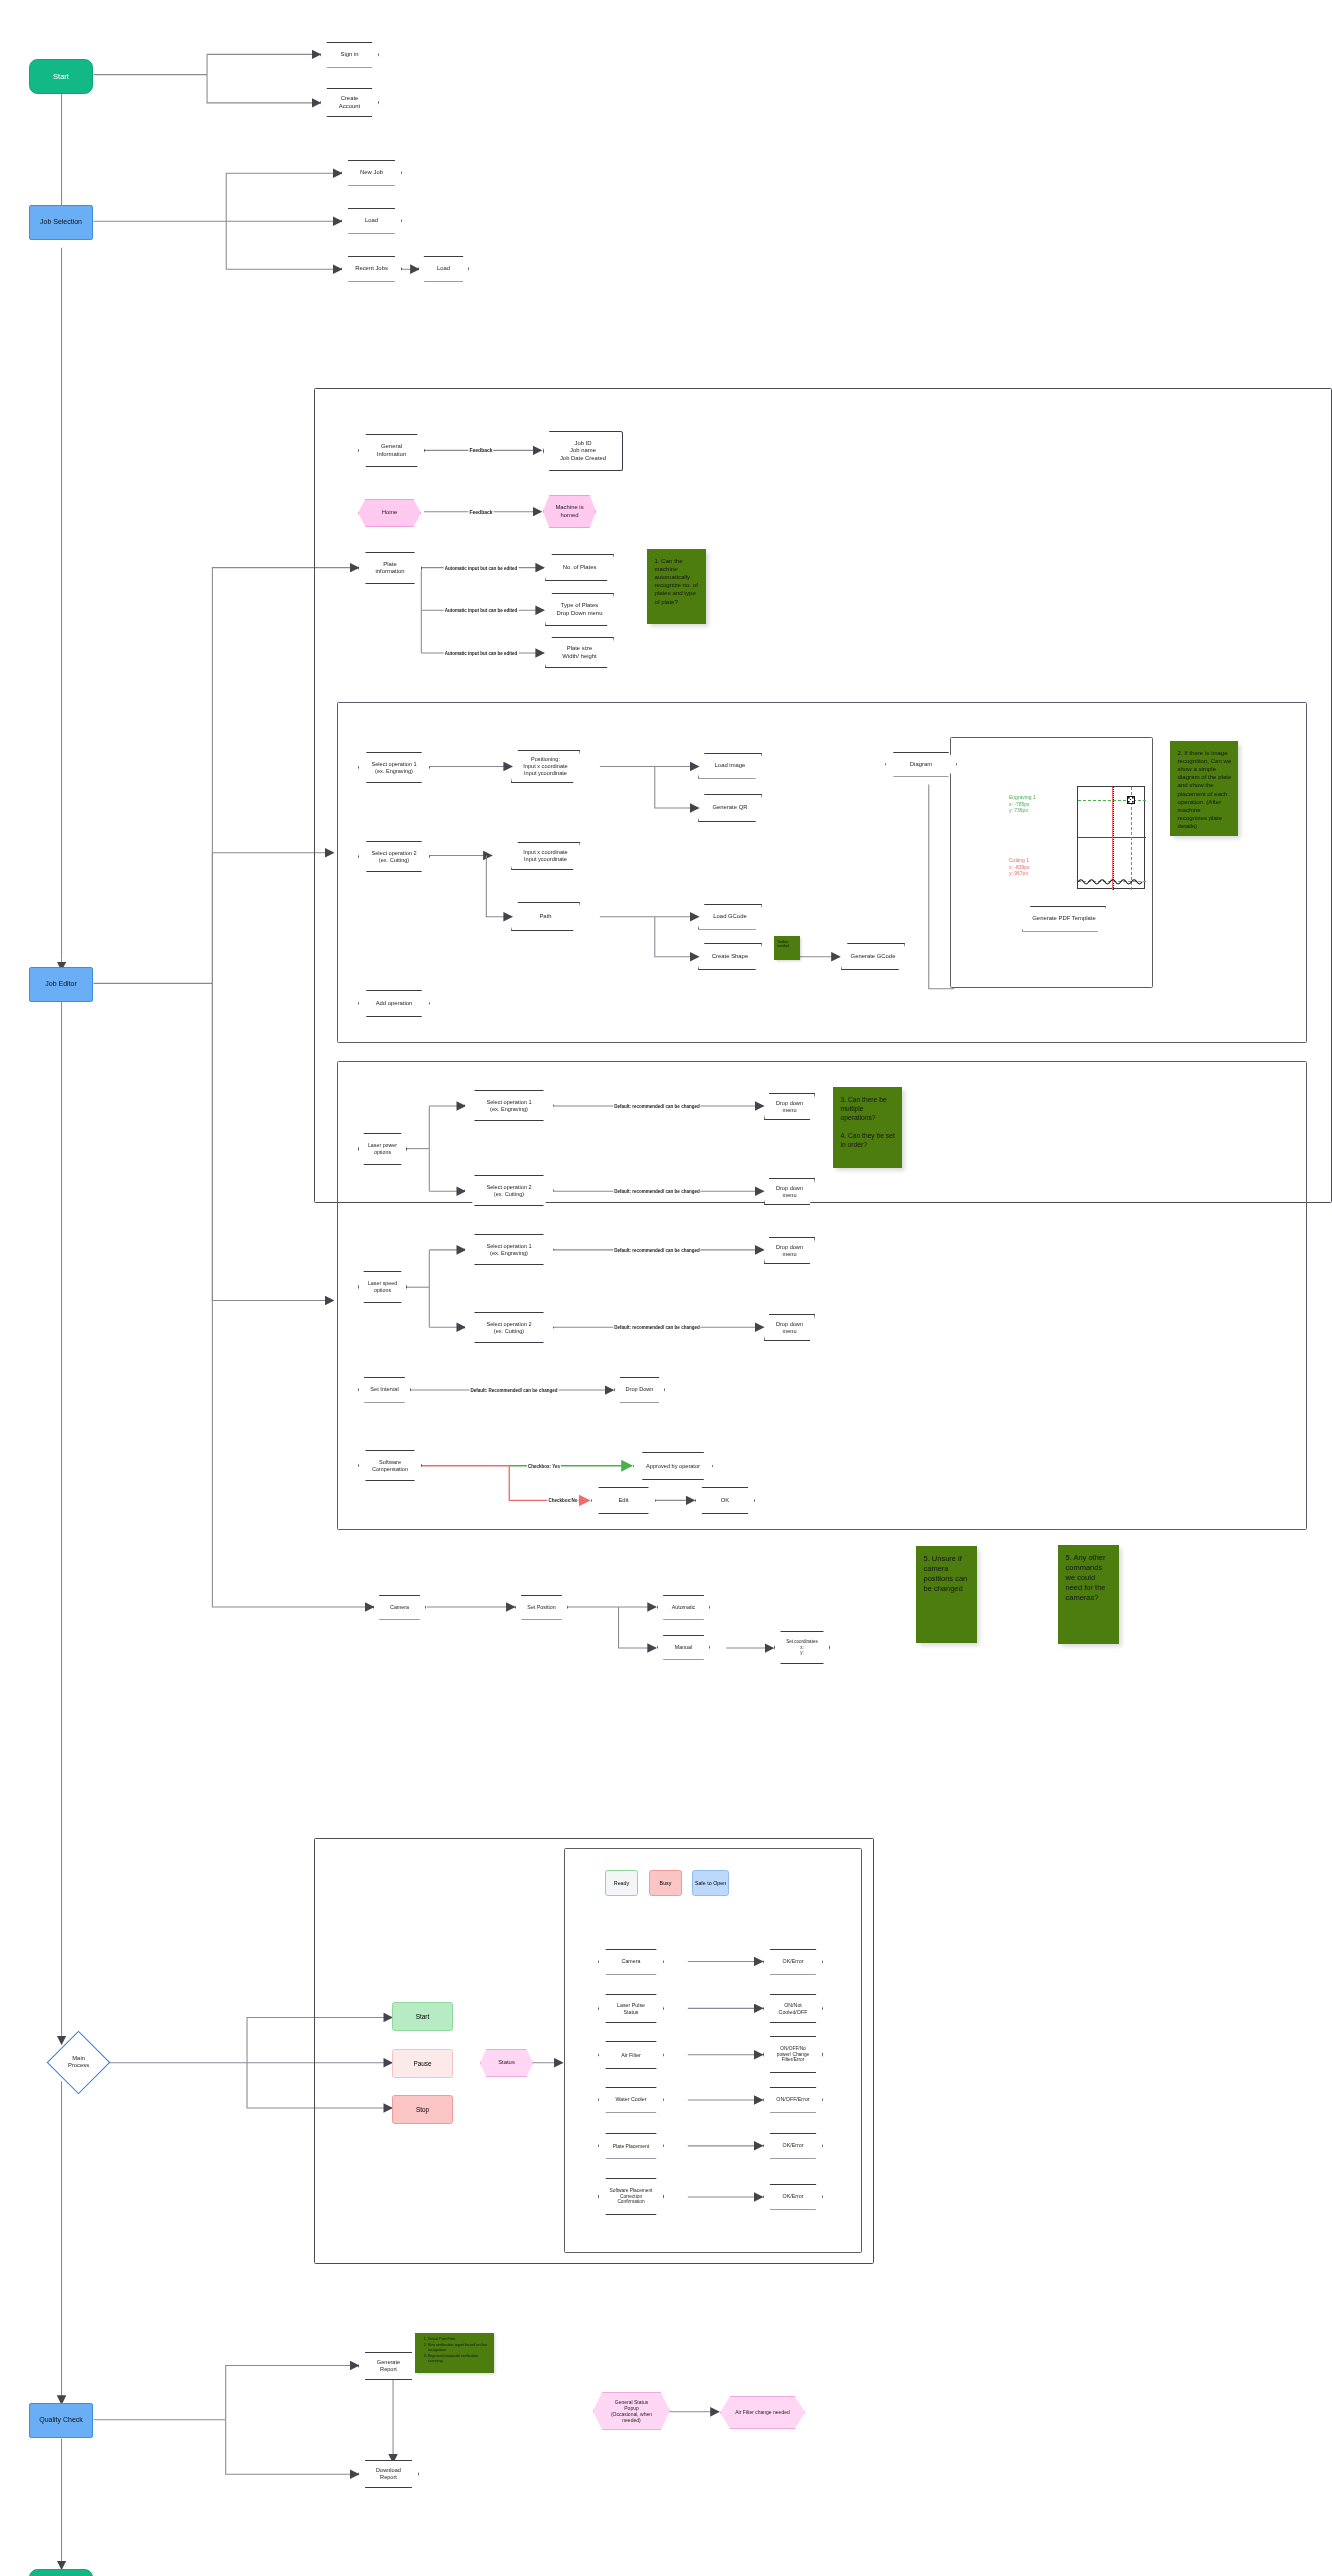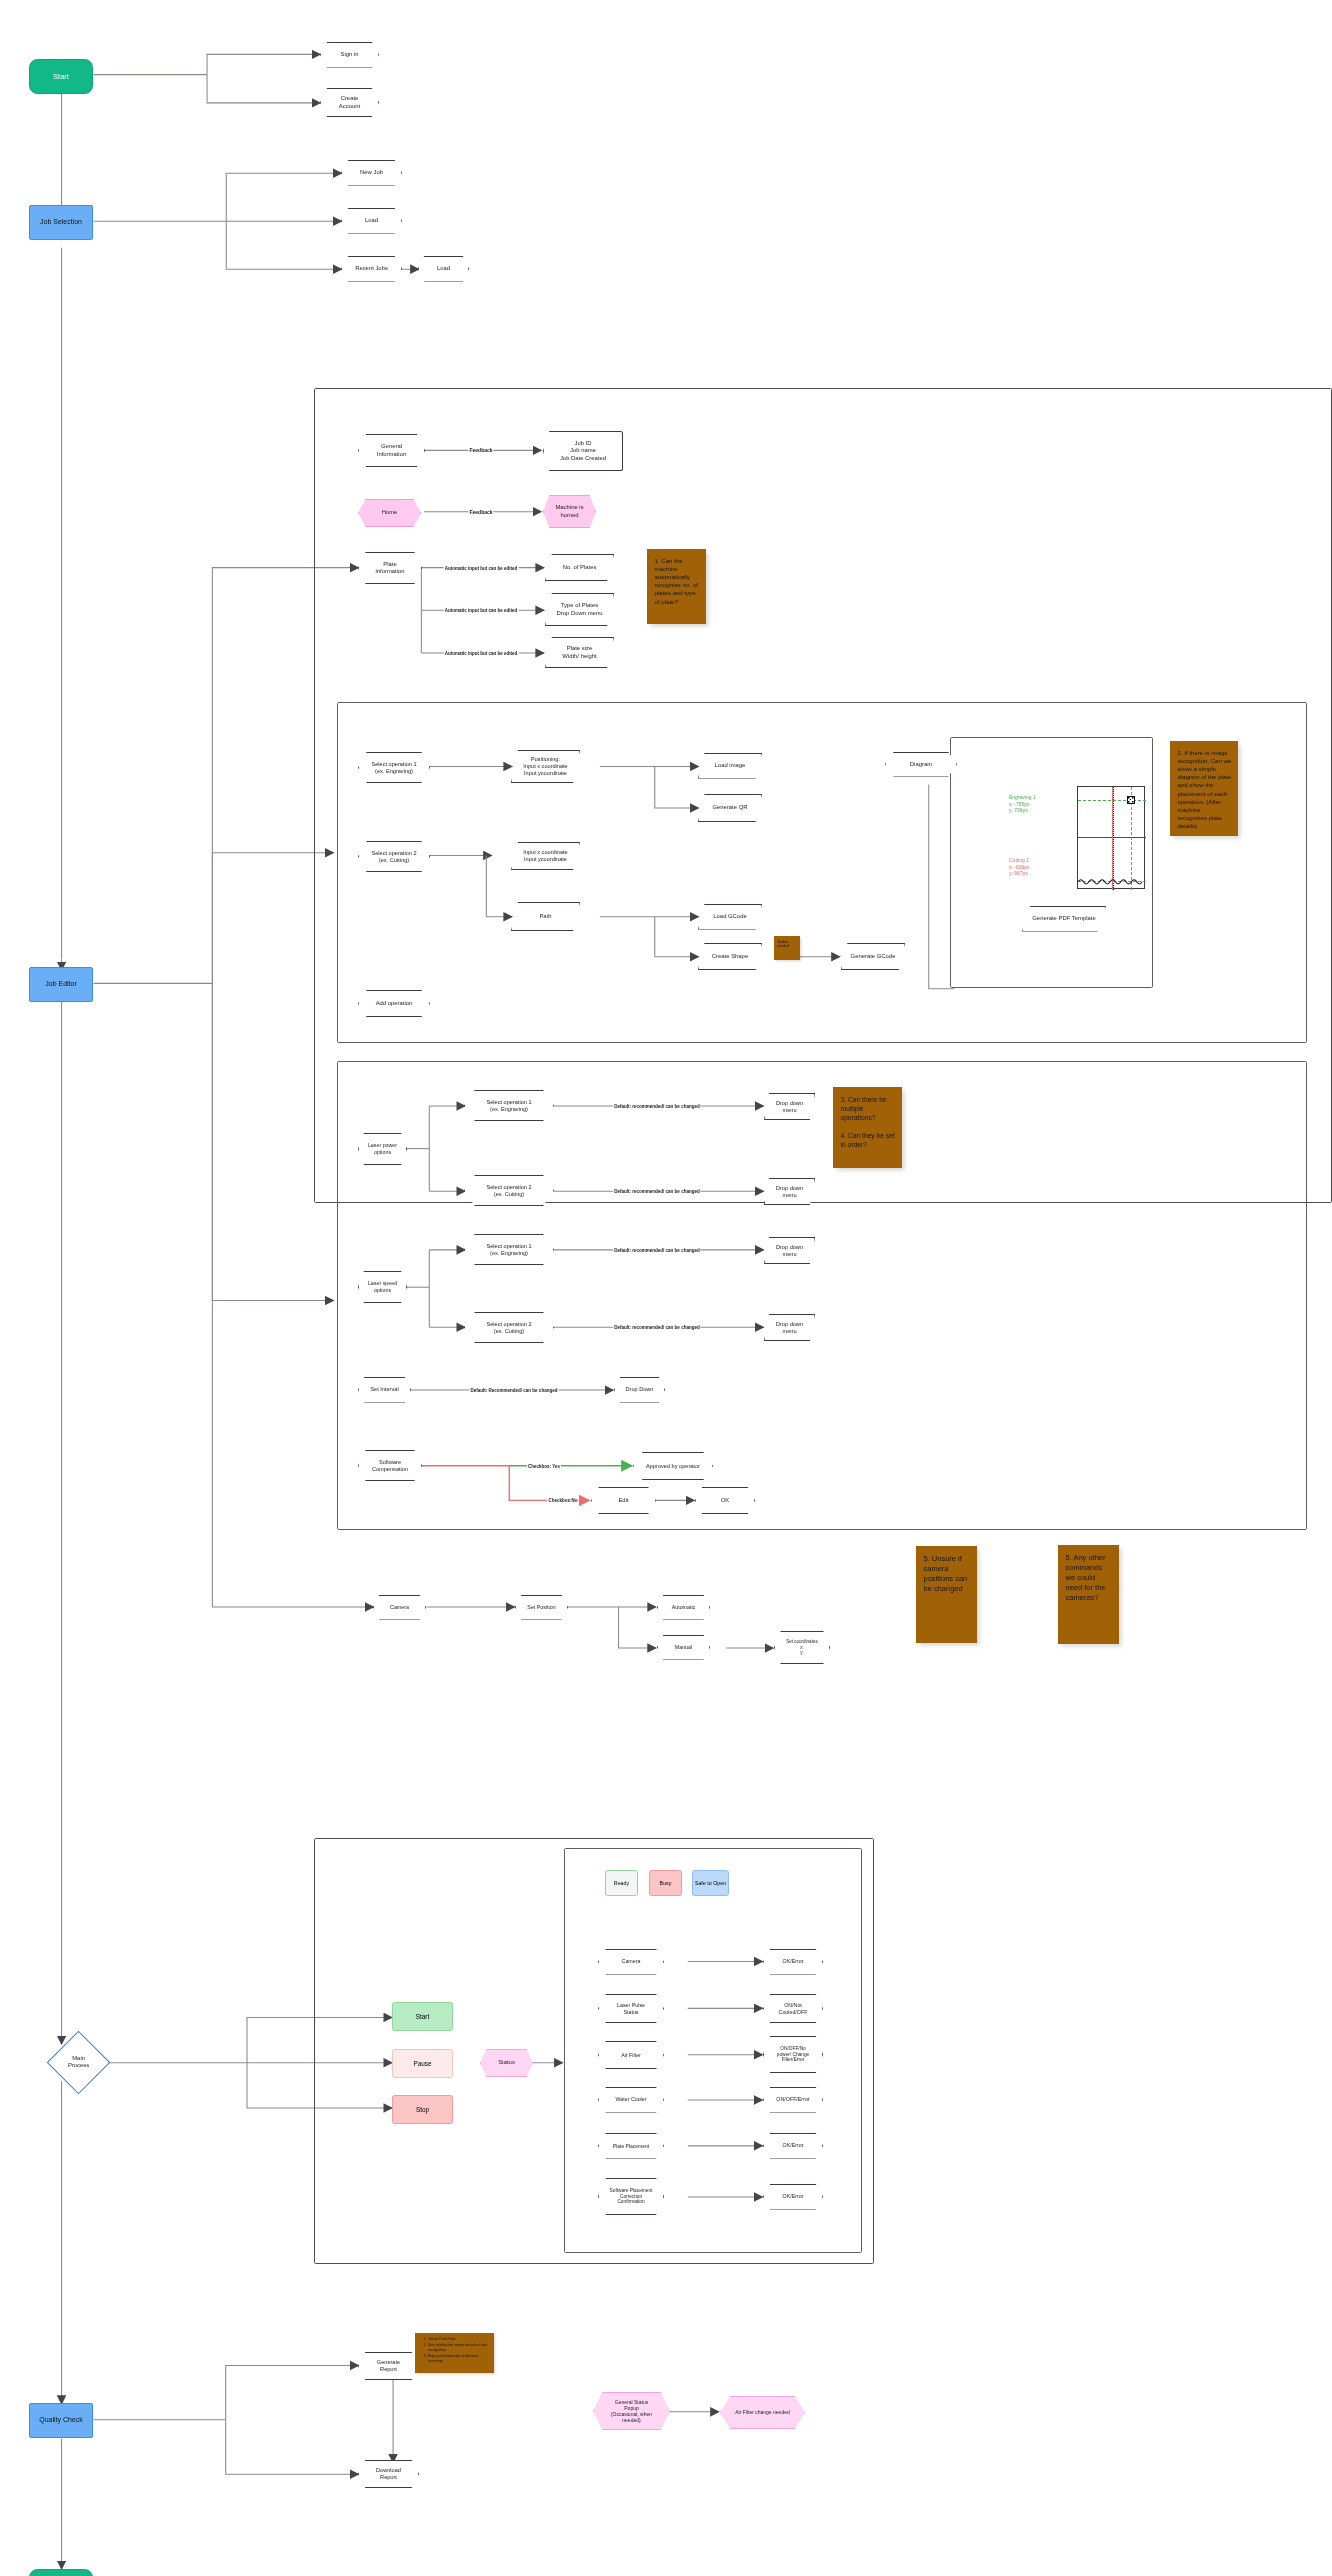--- a/index.html
+++ b/index.html
@@ -55,21 +55,21 @@
     filter: drop-shadow(1.1px 1.1px 0 rgba(60,60,70,.45));
   }
 
   
   .container { position:absolute; border:0.8px solid #4b4b55; background:transparent; border-radius:1.6px; }
   .container.thin { border:0.5px solid #5c5c66; }
 
   
   .sticky {
     position:absolute;
-    background:#a16207;
+    background:#4d7c0f;
     color:#161616;
     padding:7.5px 6.4px 6.4px 7.5px;
     box-shadow: 3.2px 3.2px 4.3px rgba(0,0,0,.16);
     line-height:1.35;
   }
   .sticky.small { padding:3.7px 3.2px; box-shadow:1.6px 1.6px 2.7px rgba(0,0,0,.18); }
   .sticky ol { margin:0; padding-left:9.6px; }
   .sticky li { margin:0 0 1.1px 0; }
 
   

